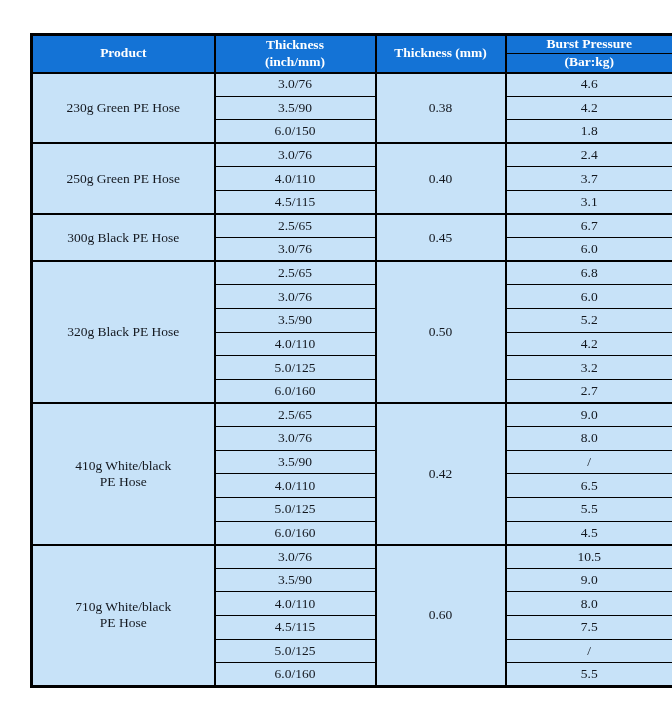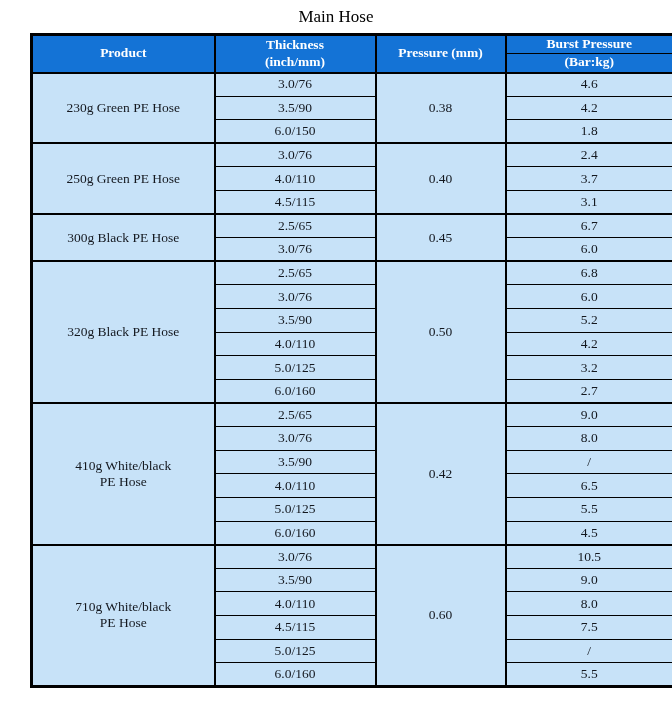--- a/index.html
+++ b/index.html
@@ -70,35 +70,34 @@
     line-height: 1.2;
   }
   tbody tr { height: 23px; }
   tbody tr.group-start td { border-top-width: 2px; }
   td.product-cell { padding: 0 10px; }
 </style>
 </head>
 <body>
 
 <div class="page">
-  <div class="doc-title">Main Hose</div>
 
   <table class="spec-table">
     <colgroup>
       <col style="width:183px">
       <col style="width:161px">
       <col style="width:130px">
       <col style="width:168px">
     </colgroup>
     <thead>
       <tr>
         <th rowspan="2">Product</th>
         <th rowspan="2">Thickness
 (inch/mm)</th>
-        <th rowspan="2">Pressure (mm)</th>
+        <th rowspan="2">Thickness (mm)</th>
         <th class="burst-top">Burst Pressure</th>
       </tr>
       <tr>
         <th class="burst-unit">(Bar:kg)</th>
       </tr>
     </thead>
     <tbody>
         <tr class="group-start">
           <td rowspan="3" class="product-cell">230g Green PE Hose</td>
           <td>3.0/76</td>

